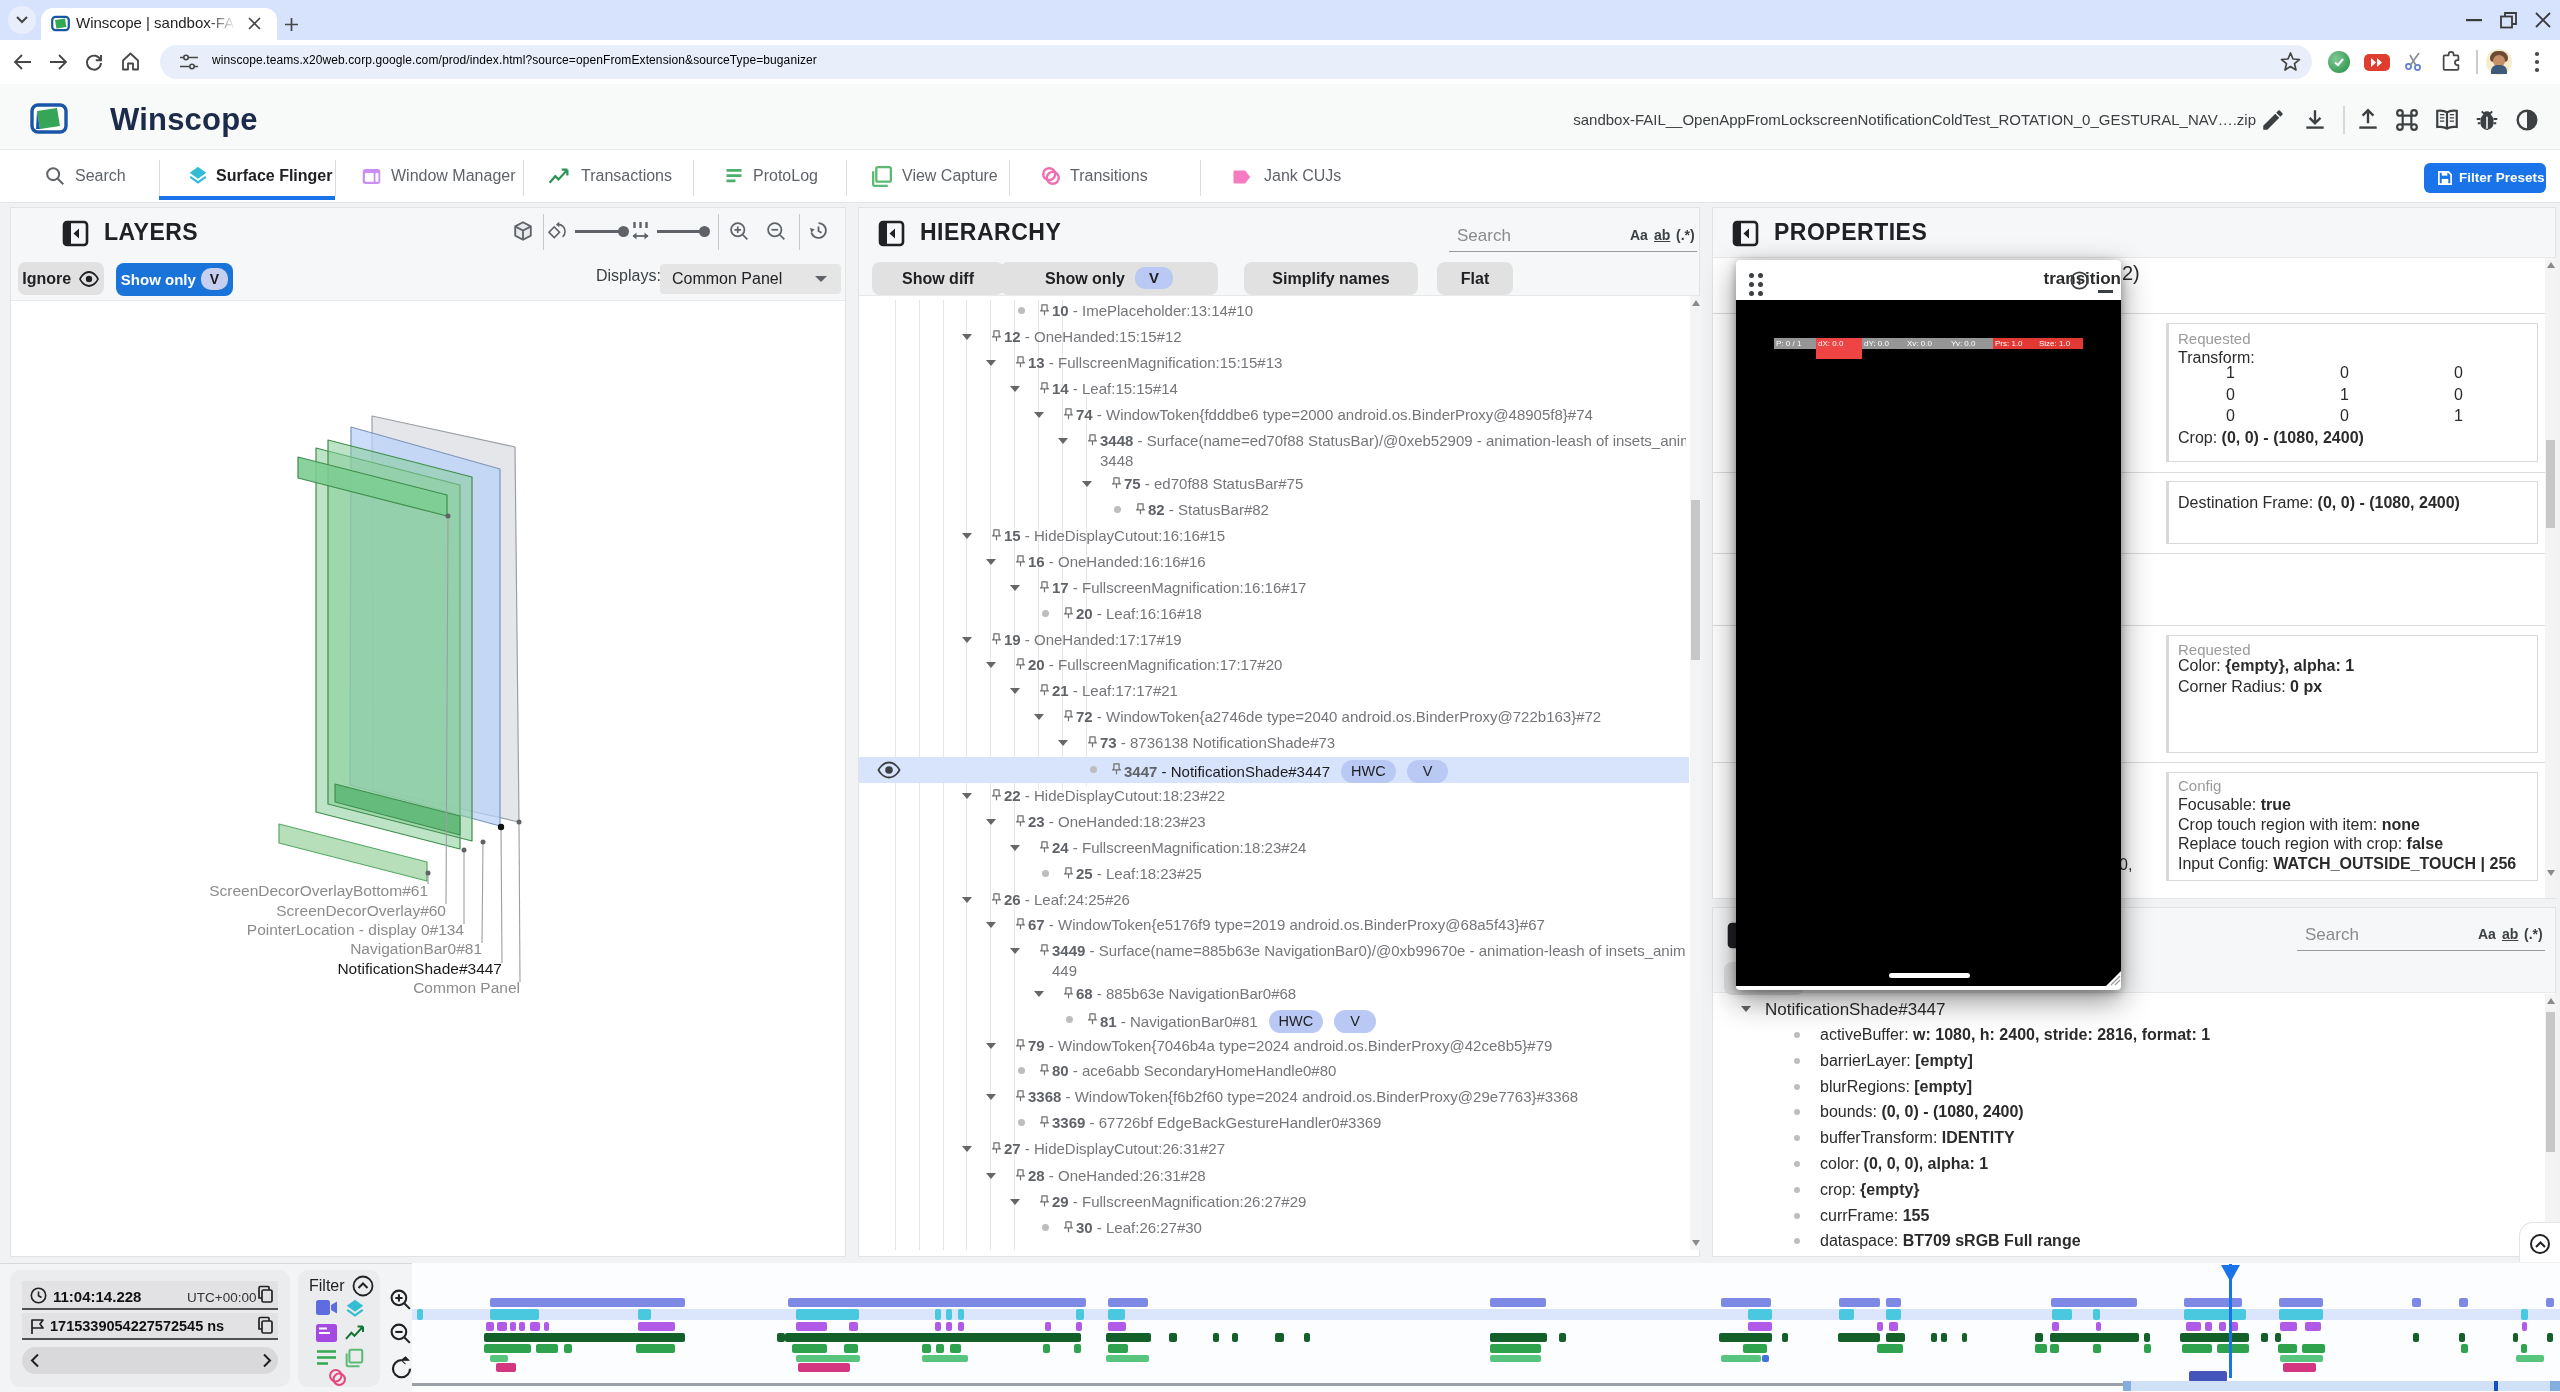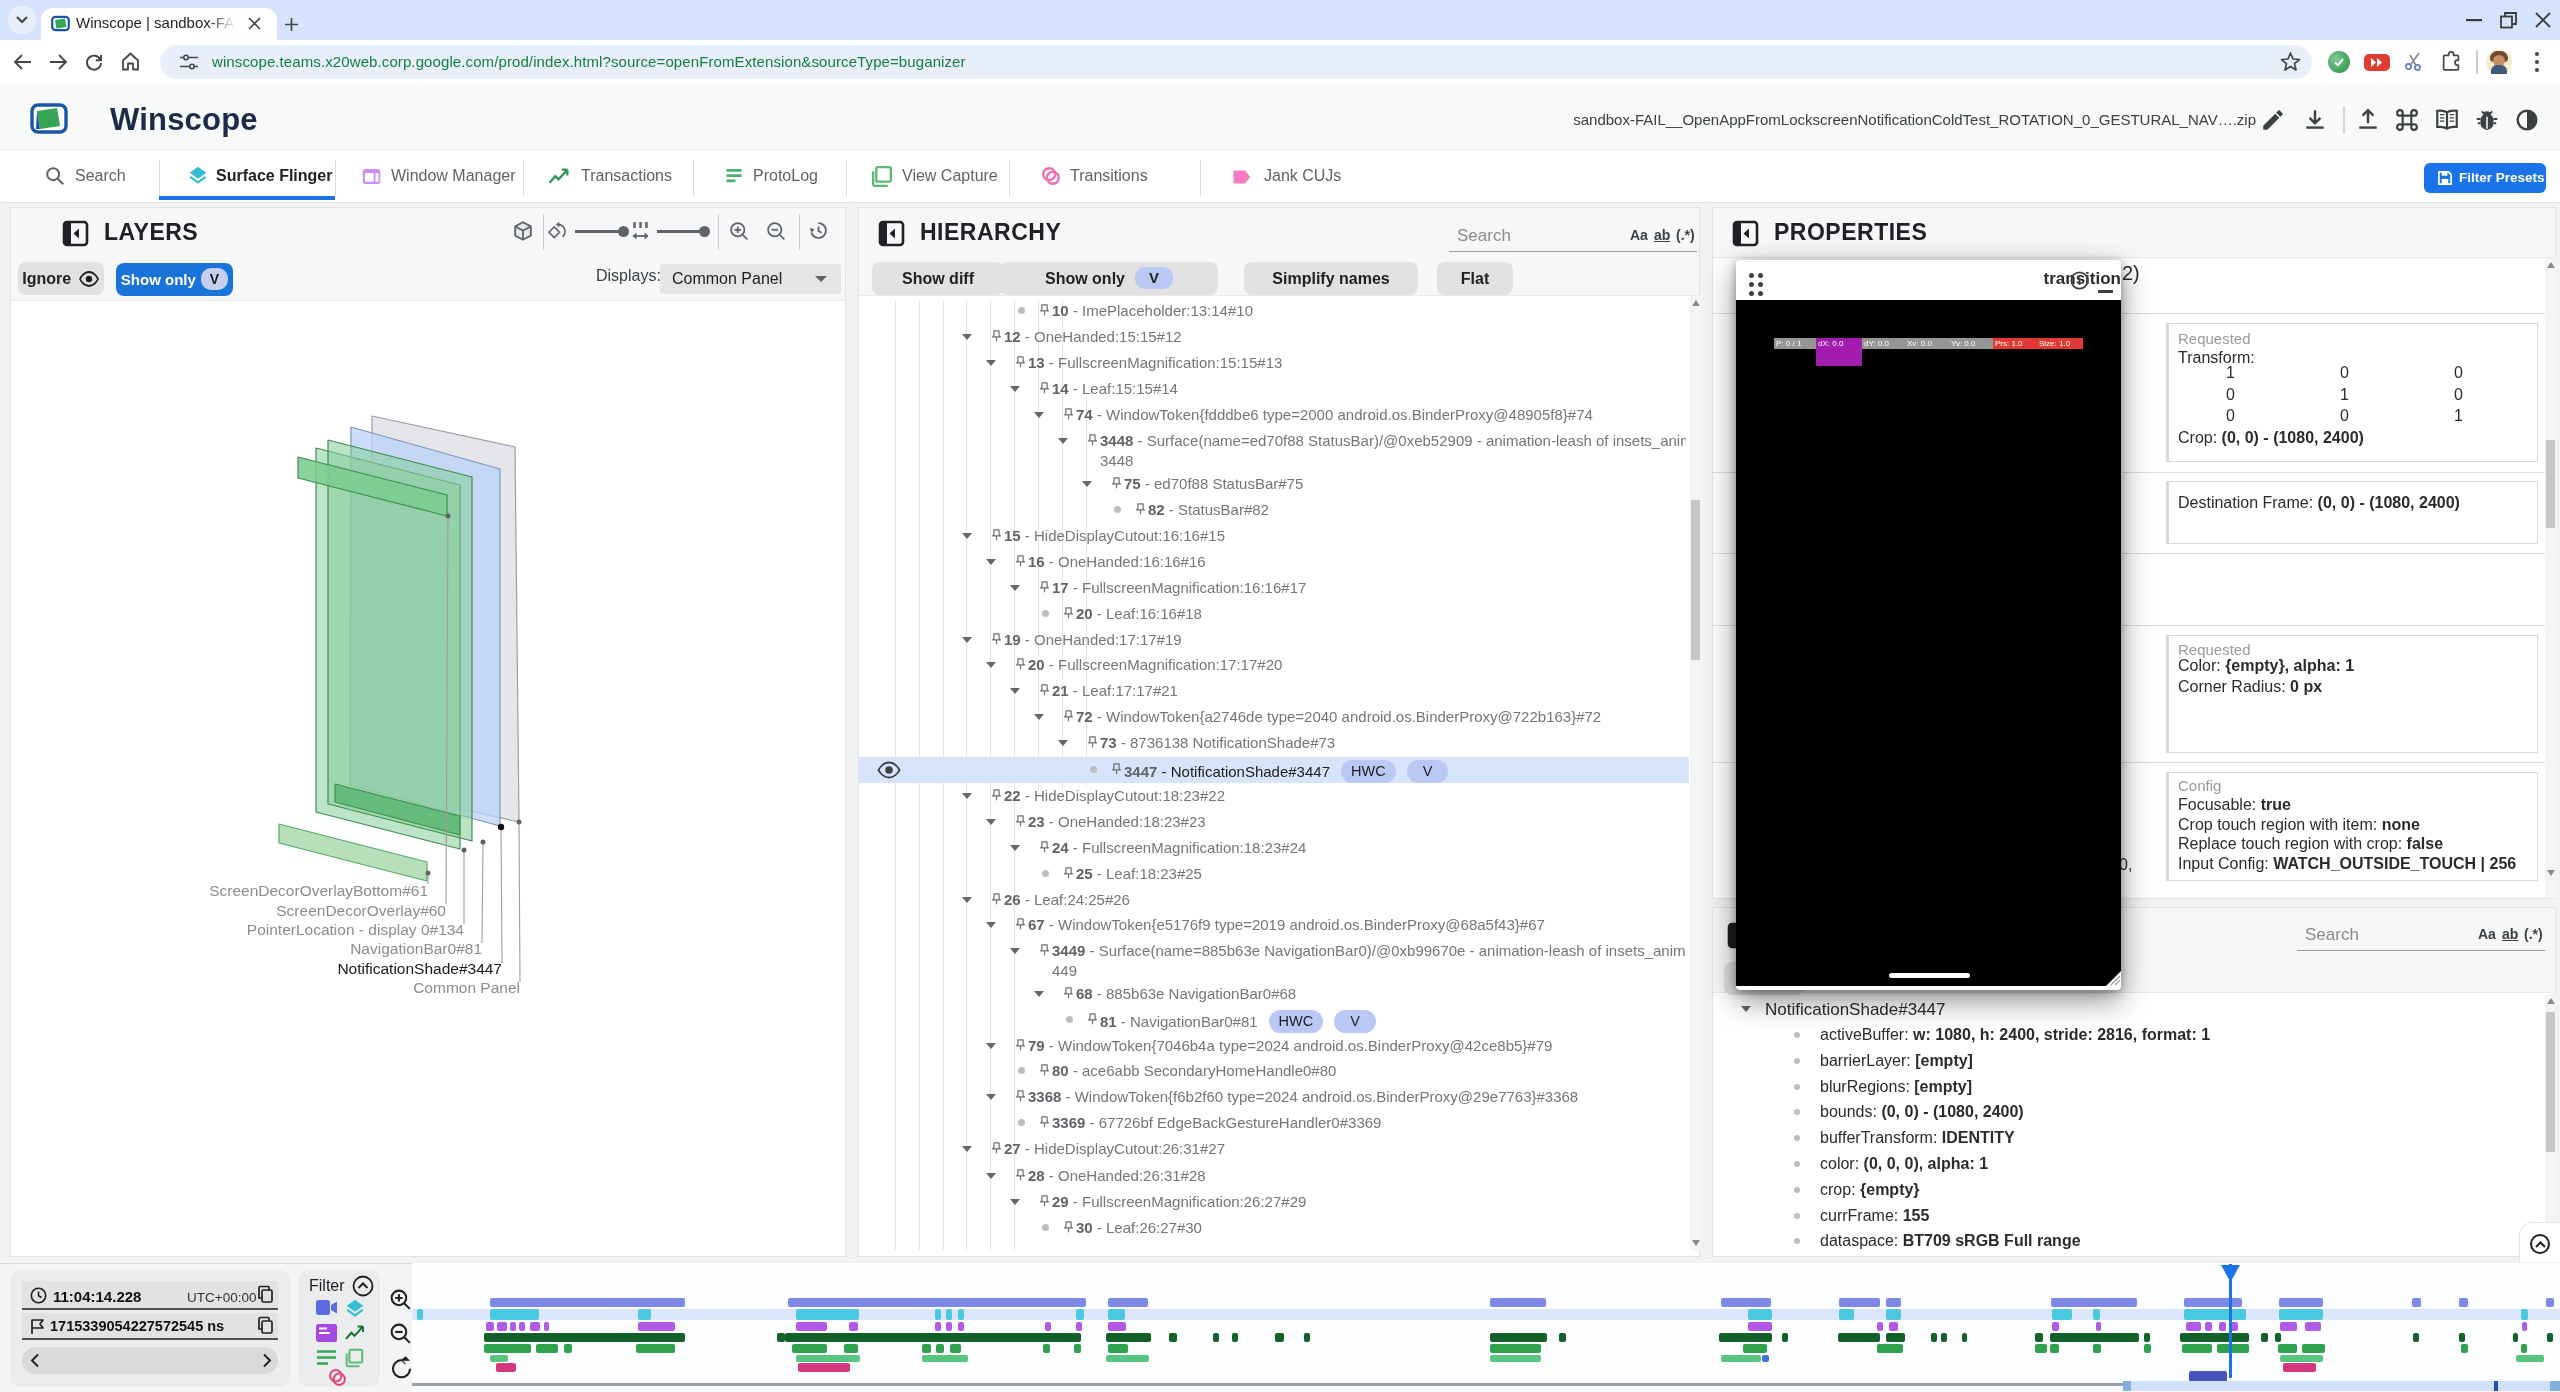--- a/index.html
+++ b/index.html
@@ -6,21 +6,21 @@
 .abs{position:absolute}
 body{position:relative}
 .ic{position:absolute}
 svg{display:block}
 
 #tabstrip{left:0;top:0;width:2560px;height:40px;background:#d7e3fc}
 #tab{left:41px;top:8px;width:236px;height:32px;background:#fff;border-radius:12px 12px 0 0}
 #tabtitle{left:76px;top:14px;width:160px;height:20px;font-size:15px;color:#1f1f1f;white-space:nowrap;overflow:hidden;-webkit-mask-image:linear-gradient(90deg,#000 82%,transparent)}
 #addr{left:0;top:40px;width:2560px;height:44px;background:#fff}
 #omni{left:160px;top:45px;width:2152px;height:34px;border-radius:17px;background:#e9eefb}
-#url{left:212px;top:53px;font-size:15px;color:#15803d;letter-spacing:.1px}
+#url{left:212px;top:53px;font-size:12px;color:#000000;letter-spacing:.1px}
 
 #apphead{left:0;top:84px;width:2560px;height:66px;background:#f8f9f9;border-bottom:1px solid #ebebeb}
 #wslogo{left:30px;top:102px}
 #wsname{left:110px;top:102px;font-size:31px;font-weight:bold;color:#1c2b4a;letter-spacing:.2px}
 #fname{left:0px;top:111px;width:2256px;text-align:right;font-size:15px;color:#3c4043}
 
 #navrow{left:0;top:150px;width:2560px;height:53px;background:#fff;border-bottom:1px solid #e4e4e4}
 .navtab{position:absolute;top:167px;height:24px;font-size:16px;color:#5f6368;white-space:nowrap}
 .navdiv{position:absolute;top:160px;width:1px;height:36px;background:#dadce0}
 #underline{left:159px;top:196px;width:176px;height:4px;background:#1a73e8}
@@ -633,21 +633,21 @@
 <div class="abs" style="left:1758px;top:291px;width:5px;height:5px;border-radius:50%;background:#3c4043"></div>
 <div class="abs" style="left:1736px;top:269px;width:385px;height:26px;text-align:right;font-size:17px;font-weight:bold;color:#2b2b2b">transition</div>
 <svg class="ic" style="left:2070px;top:271px" width="19" height="19" viewBox="0 0 19 19">
     <circle cx="9.5" cy="9.5" r="8.2" stroke="#3c4043" stroke-width="1.7" fill="none"></circle>
     <path d="M9.5 8.2 V14" stroke="#3c4043" stroke-width="1.8"></path>
     <circle cx="9.5" cy="5.6" r="1.1" fill="#3c4043"></circle>
   </svg>
 <div class="abs" style="left:2098px;top:290px;width:15px;height:2.5px;background:#3c4043"></div>
 <div class="abs" style="left:1736px;top:300px;width:385px;height:686px;background:#000"></div>
 <div class="abs" style="left:1774px;top:338px;width:42px;height:11px;background:#969696;font-size:8px;color:#fff;line-height:11px;padding-left:2px;white-space:nowrap;overflow:hidden">P: 0 / 1</div>
-<div class="abs" style="left:1816px;top:338px;width:46px;height:28px;background:#a21caf;font-size:8px;color:#fff;line-height:11px;padding-left:2px;white-space:nowrap;overflow:hidden">dX: 0.0</div>
+<div class="abs" style="left:1816px;top:338px;width:46px;height:21px;background:#ef4444;font-size:8px;color:#fff;line-height:11px;padding-left:2px;white-space:nowrap;overflow:hidden">dX: 0.0</div>
 <div class="abs" style="left:1862px;top:338px;width:43px;height:11px;background:#969696;font-size:8px;color:#fff;line-height:11px;padding-left:2px;white-space:nowrap;overflow:hidden">dY: 0.0</div>
 <div class="abs" style="left:1905px;top:338px;width:44px;height:11px;background:#969696;font-size:8px;color:#fff;line-height:11px;padding-left:2px;white-space:nowrap;overflow:hidden">Xv: 0.0</div>
 <div class="abs" style="left:1949px;top:338px;width:44px;height:11px;background:#969696;font-size:8px;color:#fff;line-height:11px;padding-left:2px;white-space:nowrap;overflow:hidden">Yv: 0.0</div>
 <div class="abs" style="left:1993px;top:338px;width:44px;height:11px;background:#e33935;font-size:8px;color:#fff;line-height:11px;padding-left:2px;white-space:nowrap;overflow:hidden">Prs: 1.0</div>
 <div class="abs" style="left:2037px;top:338px;width:46px;height:11px;background:#e33935;font-size:8px;color:#fff;line-height:11px;padding-left:2px;white-space:nowrap;overflow:hidden">Size: 1.0</div>
 <div class="abs" style="left:1889px;top:973px;width:81px;height:5px;border-radius:3px;background:#fff"></div>
 <svg class="ic" style="left:2106px;top:971px" width="15" height="15" viewBox="0 0 15 15">
     <path d="M15 0 L0 15 L15 15 Z" fill="#fff"></path>
     <path d="M5 14 L14 5 M9 14 L14 9" stroke="#9a9a9a" stroke-width="1.2"></path>
   </svg>

